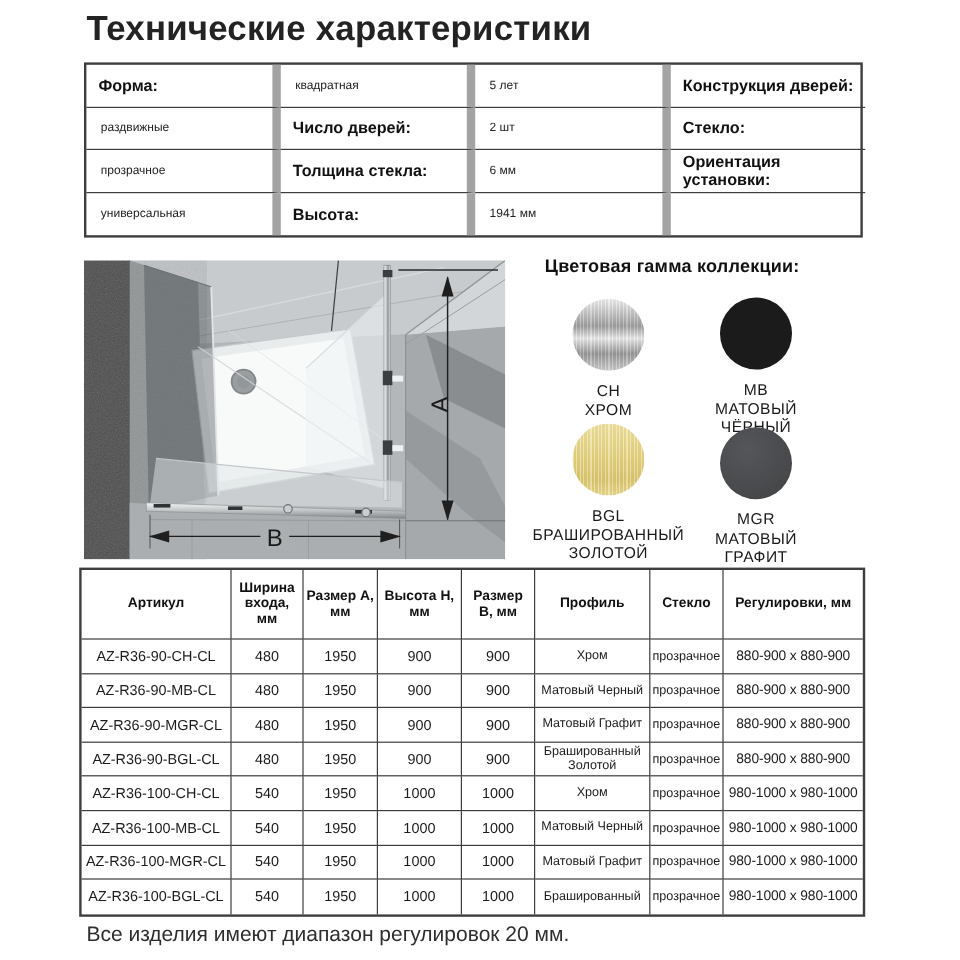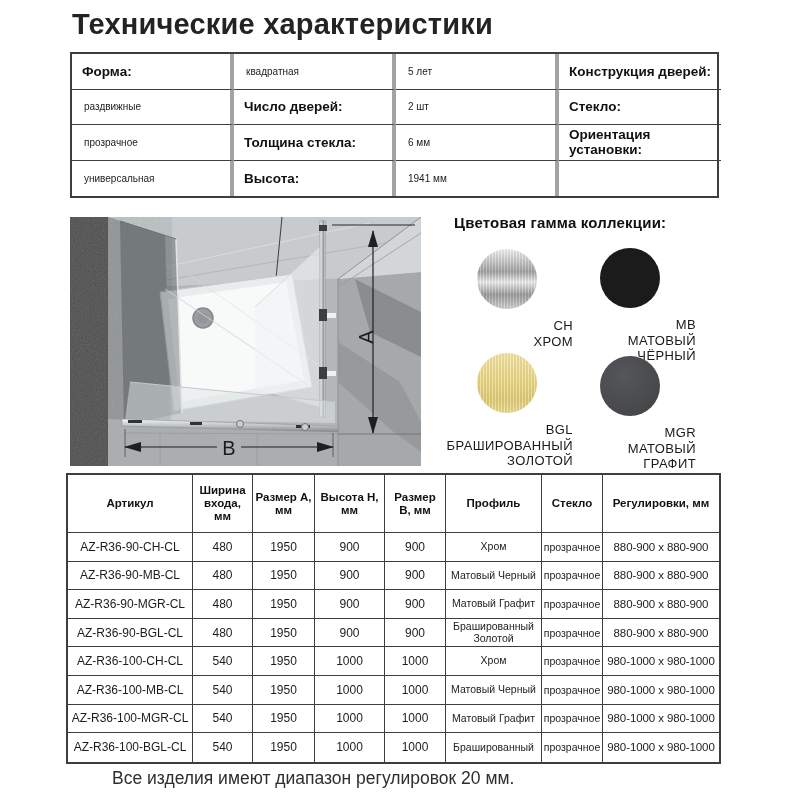--- a/index.html
+++ b/index.html
@@ -5,32 +5,32 @@
   * { margin:0; padding:0; box-sizing:border-box; }
   html,body { width:800px; height:800px; background:#fff; font-family:"Liberation Sans", sans-serif; color:#1e1e1e; }
   body { position:relative; overflow:hidden; }
 
   .page-title { position:absolute; left:72px; top:8px; font-size:29px; font-weight:600; letter-spacing:.2px; color:#232323; }
 
   
   .spec-table { position:absolute; left:70px; top:52px; width:649px; height:146px;
     display:grid; grid-template-columns:162px 162px 163px 162px; grid-template-rows:repeat(4,1fr);
     border:2px solid #3e3e3e; background:#fff; }
-  .spec-table > div { border-right:4px solid #a3a3a3; border-bottom:1px solid #3e3e3e; display:flex; align-items:center; }
+  .spec-table > div { border-right:7px solid #a3a3a3; border-bottom:1px solid #3e3e3e; display:flex; align-items:center; }
   .spec-table > div:nth-child(4n){ border-right:none; }
   .spec-table > div:nth-child(n+13){ border-bottom:none; }
   .spec-label { font-weight:bold; font-size:13.5px; padding-left:10px; color:#111; }
   .spec-value { font-size:10px; padding-left:12px; color:#222; }
 
   
   .diagram-wrap { position:absolute; left:70px; top:217px; width:351px; height:249px; }
 
   
   .colors-title { position:absolute; left:454px; top:214px; font-size:15px; font-weight:bold; color:#111; letter-spacing:.2px; }
-  .swatch { position:absolute; width:132px; text-align:right; }
+  .swatch { position:absolute; width:132px; text-align:center; }
   .sw-ch  { left:441px; top:249px; }
   .sw-mb  { left:564px; top:248px; }
   .sw-bgl { left:441px; top:353px; }
   .sw-mgr { left:564px; top:356px; }
   .swatch .circle { width:60px; height:60px; border-radius:50%; margin:0 auto 9px auto; }
   .circle.chrome { background-image:
       repeating-linear-gradient(90deg, rgba(255,255,255,.25) 0 1px, rgba(110,110,110,.10) 1px 3px),
       linear-gradient(180deg,#f2f2f2 0%,#c6c6c6 20%,#9d9d9d 38%,#ececec 55%,#969696 76%,#cecece 100%); }
   .circle.black { background:#1b1b1b; }
   .circle.gold { background-image:
@@ -46,21 +46,21 @@
     border:2px solid #3e3e3e; background:#fff; }
   .btable > div { border-right:1px solid #3e3e3e; border-bottom:1px solid #3e3e3e;
     display:flex; align-items:center; justify-content:center; text-align:center; font-size:12px; color:#1c1c1c; padding:1px 2px; }
   .btable > div:nth-child(8n){ border-right:none; }
   .btable > div:nth-child(n+65){ border-bottom:none; }
   .btable .h { font-weight:bold; font-size:11.5px; line-height:13px; color:#111; }
   .btable > div:nth-child(8n+6):not(.h){ font-size:10.5px; line-height:11.5px; }
   .btable > div:nth-child(8n+7):not(.h){ font-size:10.5px; }
   .btable > div:nth-child(8n):not(.h){ font-size:11.5px; letter-spacing:-.1px; }
 
-  .footnote { position:absolute; left:72px; top:768px; font-size:17.5px; color:#2e2e2e;margin-left:40px; }
+  .footnote { position:absolute; left:72px; top:768px; font-size:17.5px; color:#2e2e2e; }
 </style>
 </head>
 <body>
 
 <h1 class="page-title">Технические характеристики</h1>
 
 <div class="spec-table">
   <div class="spec-label">Форма:</div>
   <div class="spec-value">квадратная</div>
   <div class="spec-value">5 лет</div>

